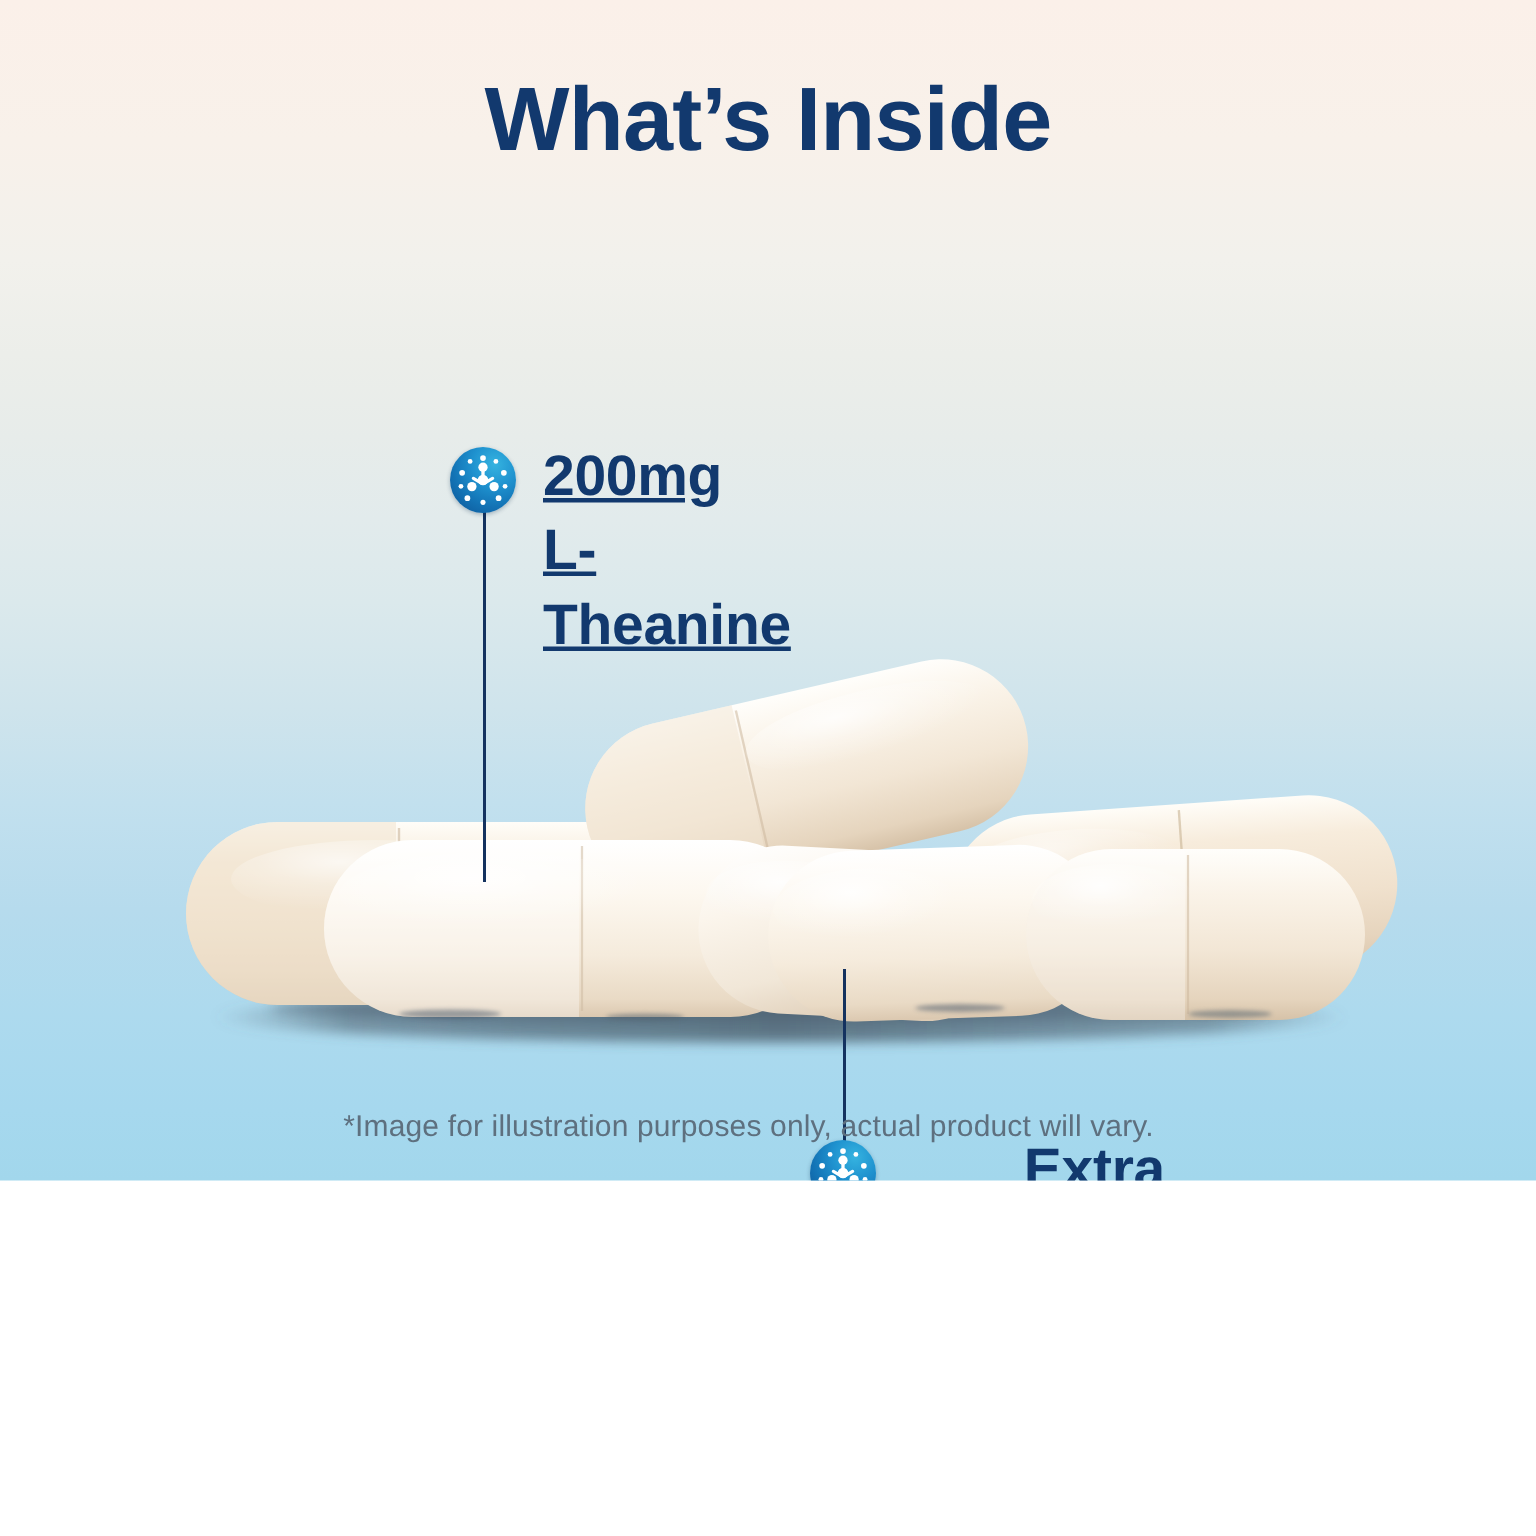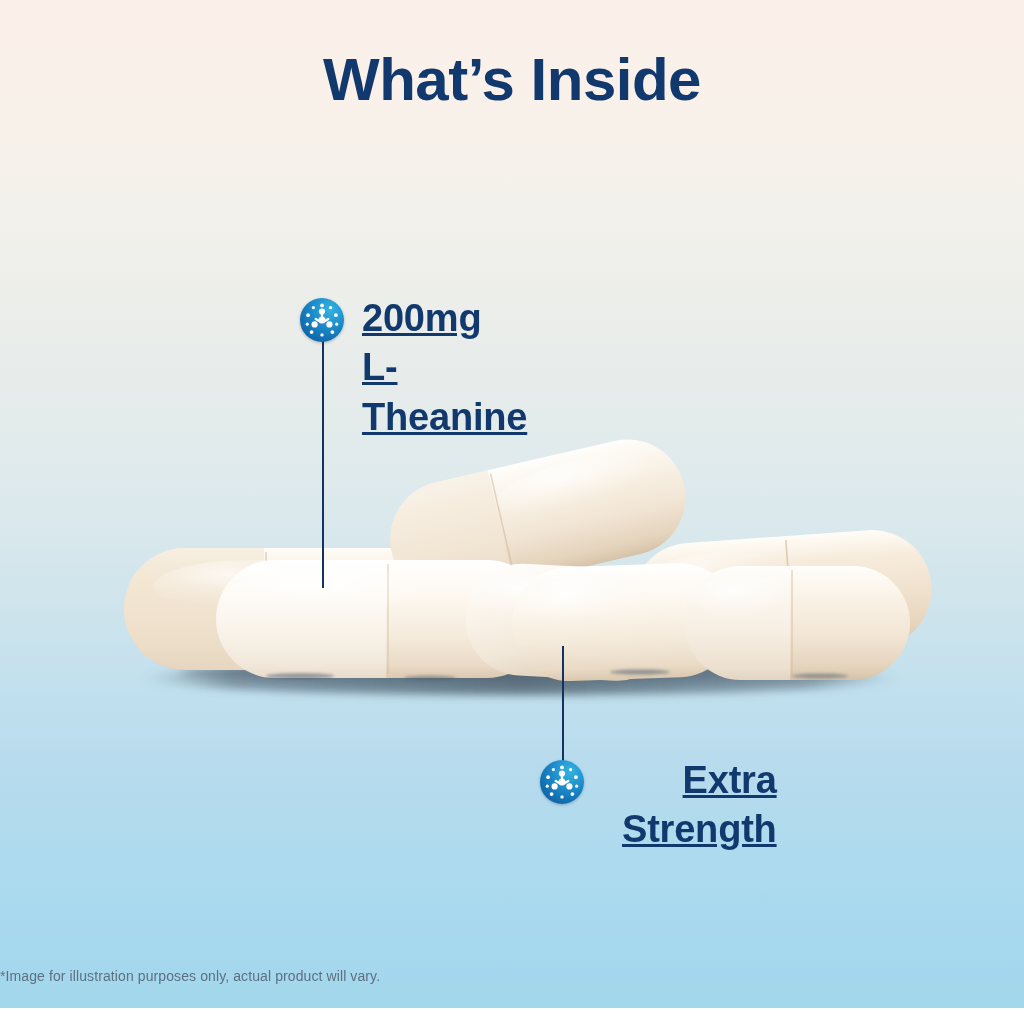--- a/index.html
+++ b/index.html
@@ -5,21 +5,21 @@
   * { margin:0; padding:0; box-sizing:border-box; }
 
   html, body {
     width:1024px; height:1024px;
     font-family:"Liberation Sans", sans-serif;
     overflow:hidden;
   }
 
   #stage {
     position:relative;
-    width:1024px; height:1008px;
+    width:1024px; height:787px;
     background:linear-gradient(180deg,
       #fbf0e9 0%,
       #f8f1ea 12%,
       #f2f1ec 22%,
       #eceeea 30%,
       #e7ecea 37%,
       #e2ebec 44%,
       #dbe9ec 51%,
       #cfe4ec 60%,
       #c2e0ee 68%,
@@ -84,22 +84,23 @@
   #callout-theanine .badge    { left:300px; top:298px; }
   #callout-theanine .calltext { left:362px; top:294px; }
 
   #callout-strength .badge    { left:540px; top:760px; }
   #callout-strength .calltext { left:622px; top:756px;text-align:right; }
 
   
   #footer {
     position:absolute;
     left:0; bottom:24px; width:100%;
+    text-align:center;
     padding-right:26px;
-    font-size:14px;
+    font-size:20px;
     color:#5e707f;
     letter-spacing:.1px;
   }
 </style>
 </head>
 <body>
 
 <div id="stage">
 
   <div id="title">What’s Inside</div>

